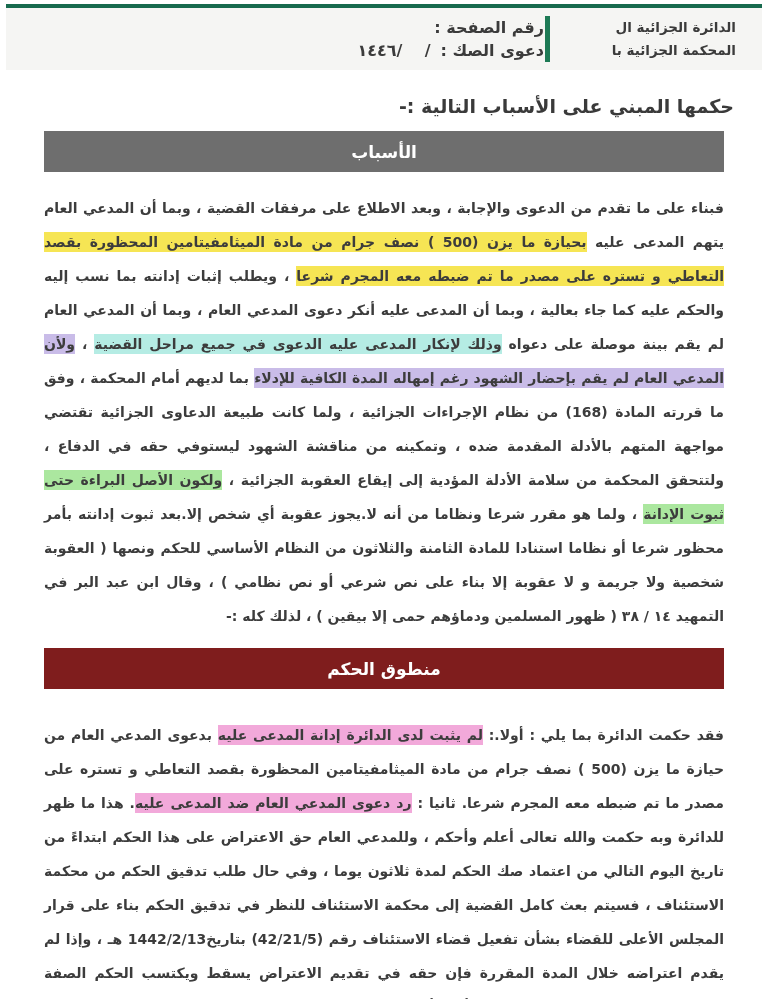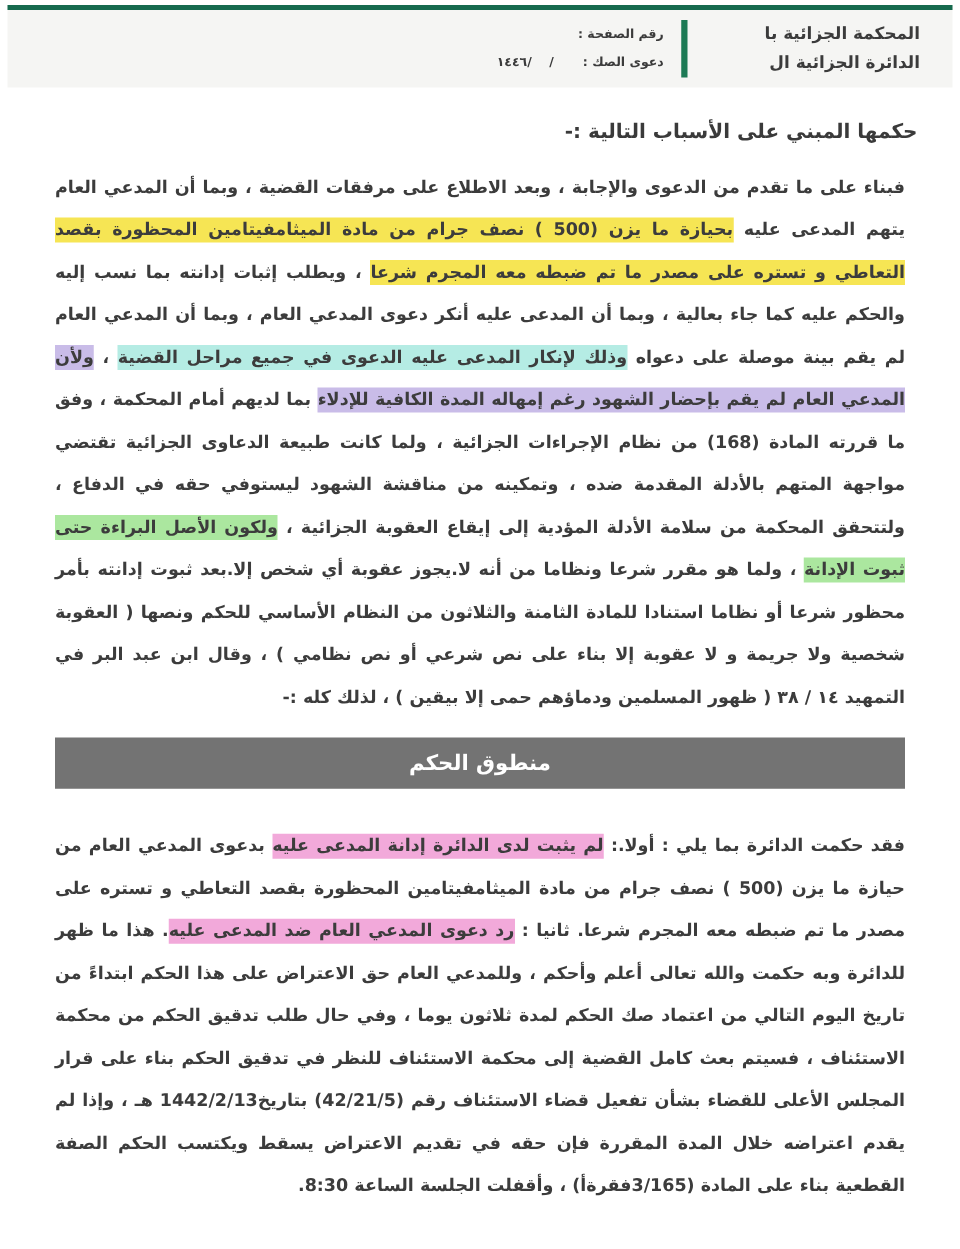--- a/index.html
+++ b/index.html
@@ -29,86 +29,87 @@
     color: #3b3b3b;
     white-space: nowrap;
   }
   .hdr-divider {
     width: 5px;
     height: 46px;
     background: #1d7a55;
     flex: 0 0 auto;
   }
   .meta-block {
-    padding-right: 14px;
-    font-size: 10px;
+    padding-right: 1px;
+    font-size: 16px;
     line-height: 23px;
     color: #3b3b3b;
   }
   .meta-row { display: flex; }
   .meta-label { min-width: 78px; white-space: nowrap; }
   .meta-value { margin-right: 10px; white-space: pre; }
 
   
   .intro {
     margin: 25px 34px 0 34px;
-    font-size: 16px;
+    font-size: 19px;
     color: #3a3a3a;
   }
 
   
   .section-bar {
     margin: 14px 44px 0 44px;
     height: 41px;
     display: flex;
     align-items: center;
     justify-content: center;
     color: #ffffff;
     font-size: 17px;
     letter-spacing: 0.5px;
   }
   .section-bar.gray  { background: #6e6e6e; }
-  .section-bar.green { background: #737373; margin-top: 15px; }
+  .section-bar.green { background: #7f1d1d; margin-top: 15px; }
 
   
   .para {
     margin: 19px 44px 0 44px;
     font-size: 14px;
     line-height: 34px;
     text-align: justify;
     color: #3c3c3c;
   }
   .para.second { margin-top: 29px; }
   .hl { padding: 2px 0; }
 </style>
 </head>
 <body>
 
 <div class="page">
 
   <header class="doc-header">
     <div class="court-block">
+      <div>الدائرة الجزائية ال</div>
       <div>المحكمة الجزائية با</div>
-      <div>الدائرة الجزائية ال</div>
     </div>
     <div class="hdr-divider"></div>
     <div class="meta-block">
       <div class="meta-row">
         <span class="meta-label">رقم الصفحة :</span>
         <span class="meta-value"></span>
       </div>
       <div class="meta-row">
         <span class="meta-label">دعوى الصك :</span>
         <span class="meta-value">/&nbsp;&nbsp;&nbsp;&nbsp;/١٤٤٦</span>
       </div>
     </div>
   </header>
 
   <p class="intro">حكمها المبني على الأسباب التالية :-</p>
 
+  <div class="section-bar gray">الأسباب</div>
 
   <p class="para"><span>فبناء على ما تقدم من الدعوى والإجابة ، وبعد الاطلاع على مرفقات القضية ، وبما أن المدعي العام يتهم المدعى عليه </span><span class="hl" style="background-color: rgb(246, 229, 84);">بحيازة ما يزن (500  ) نصف جرام من مادة الميثامفيتامين المحظورة بقصد التعاطي و تستره على مصدر ما تم ضبطه معه المجرم شرعا</span><span> ، ويطلب إثبات إدانته بما نسب إليه والحكم عليه كما جاء بعالية ، وبما أن المدعى عليه أنكر دعوى المدعي العام ، وبما أن المدعي العام لم يقم بينة موصلة على دعواه </span><span class="hl" style="background-color: rgb(181, 236, 228);">وذلك لإنكار المدعى عليه الدعوى في جميع مراحل القضية</span><span> ، </span><span class="hl" style="background-color: rgb(201, 188, 232);">ولأن المدعي العام لم يقم بإحضار الشهود رغم إمهاله المدة الكافية للإدلاء</span><span> بما لديهم أمام المحكمة ، وفق ما قررته المادة (168) من نظام الإجراءات الجزائية ، ولما كانت طبيعة الدعاوى الجزائية تقتضي مواجهة المتهم بالأدلة المقدمة ضده ، وتمكينه من مناقشة الشهود ليستوفي حقه في الدفاع ، ولتتحقق المحكمة من سلامة الأدلة المؤدية إلى إيقاع العقوبة الجزائية ، </span><span class="hl" style="background-color: rgb(171, 231, 159);">ولكون الأصل البراءة حتى ثبوت الإدانة</span><span> ، ولما هو مقرر شرعا ونظاما من أنه لا.يجوز عقوبة أي شخص إلا.بعد ثبوت إدانته بأمر محظور شرعا أو نظاما استنادا للمادة الثامنة والثلاثون من النظام الأساسي للحكم ونصها ( العقوبة شخصية ولا جريمة و لا عقوبة إلا بناء على نص شرعي أو نص نظامي ) ، وقال ابن عبد البر في التمهيد ١٤ / ٣٨ ( ظهور المسلمين ودماؤهم حمى إلا بيقين ) ، لذلك كله :-</span></p>
 
   <div class="section-bar green">منطوق الحكم</div>
 
   <p class="para second"><span>فقد حكمت الدائرة بما يلي : أولا.: </span><span class="hl" style="background-color: rgb(242, 169, 218);">لم يثبت لدى الدائرة إدانة المدعى عليه</span><span> بدعوى المدعي العام من حيازة ما يزن (500  ) نصف جرام من مادة الميثامفيتامين المحظورة بقصد التعاطي و تستره على مصدر ما تم ضبطه معه المجرم شرعا. ثانيا : </span><span class="hl" style="background-color: rgb(242, 169, 218);">رد دعوى المدعي العام ضد المدعى عليه</span><span>. هذا ما ظهر للدائرة وبه حكمت والله تعالى أعلم وأحكم ، وللمدعي العام حق الاعتراض على هذا الحكم ابتداءً من تاريخ اليوم التالي من اعتماد صك الحكم لمدة ثلاثون يوما ، وفي حال طلب تدقيق الحكم من محكمة الاستئناف ، فسيتم بعث كامل القضية إلى محكمة الاستئناف للنظر في تدقيق الحكم بناء على قرار المجلس الأعلى للقضاء بشأن تفعيل قضاء الاستئناف رقم (42/21/5) بتاريخ1442/2/13 هـ ، وإذا لم يقدم اعتراضه خلال المدة المقررة فإن حقه في تقديم الاعتراض يسقط ويكتسب الحكم الصفة القطعية بناء على المادة (3/165فقرةأ) ، وأقفلت الجلسة الساعة 8:30.</span></p>
 
 </div>
 
 </body></html>

